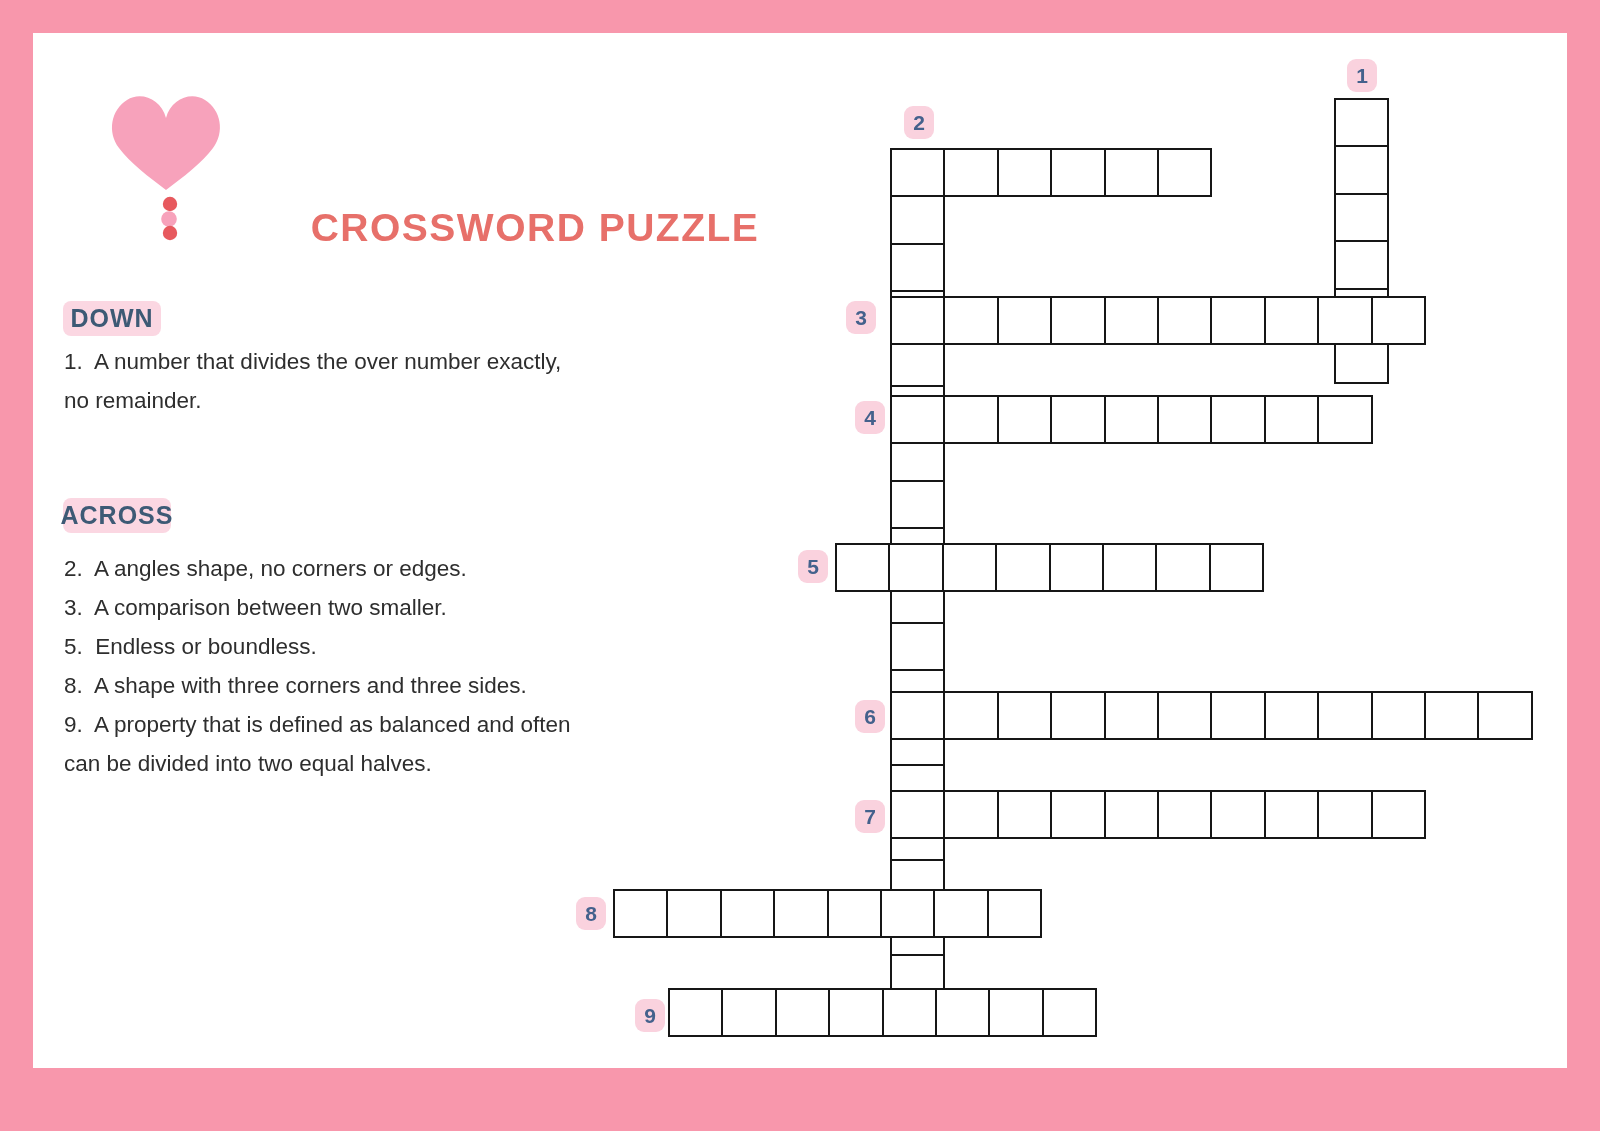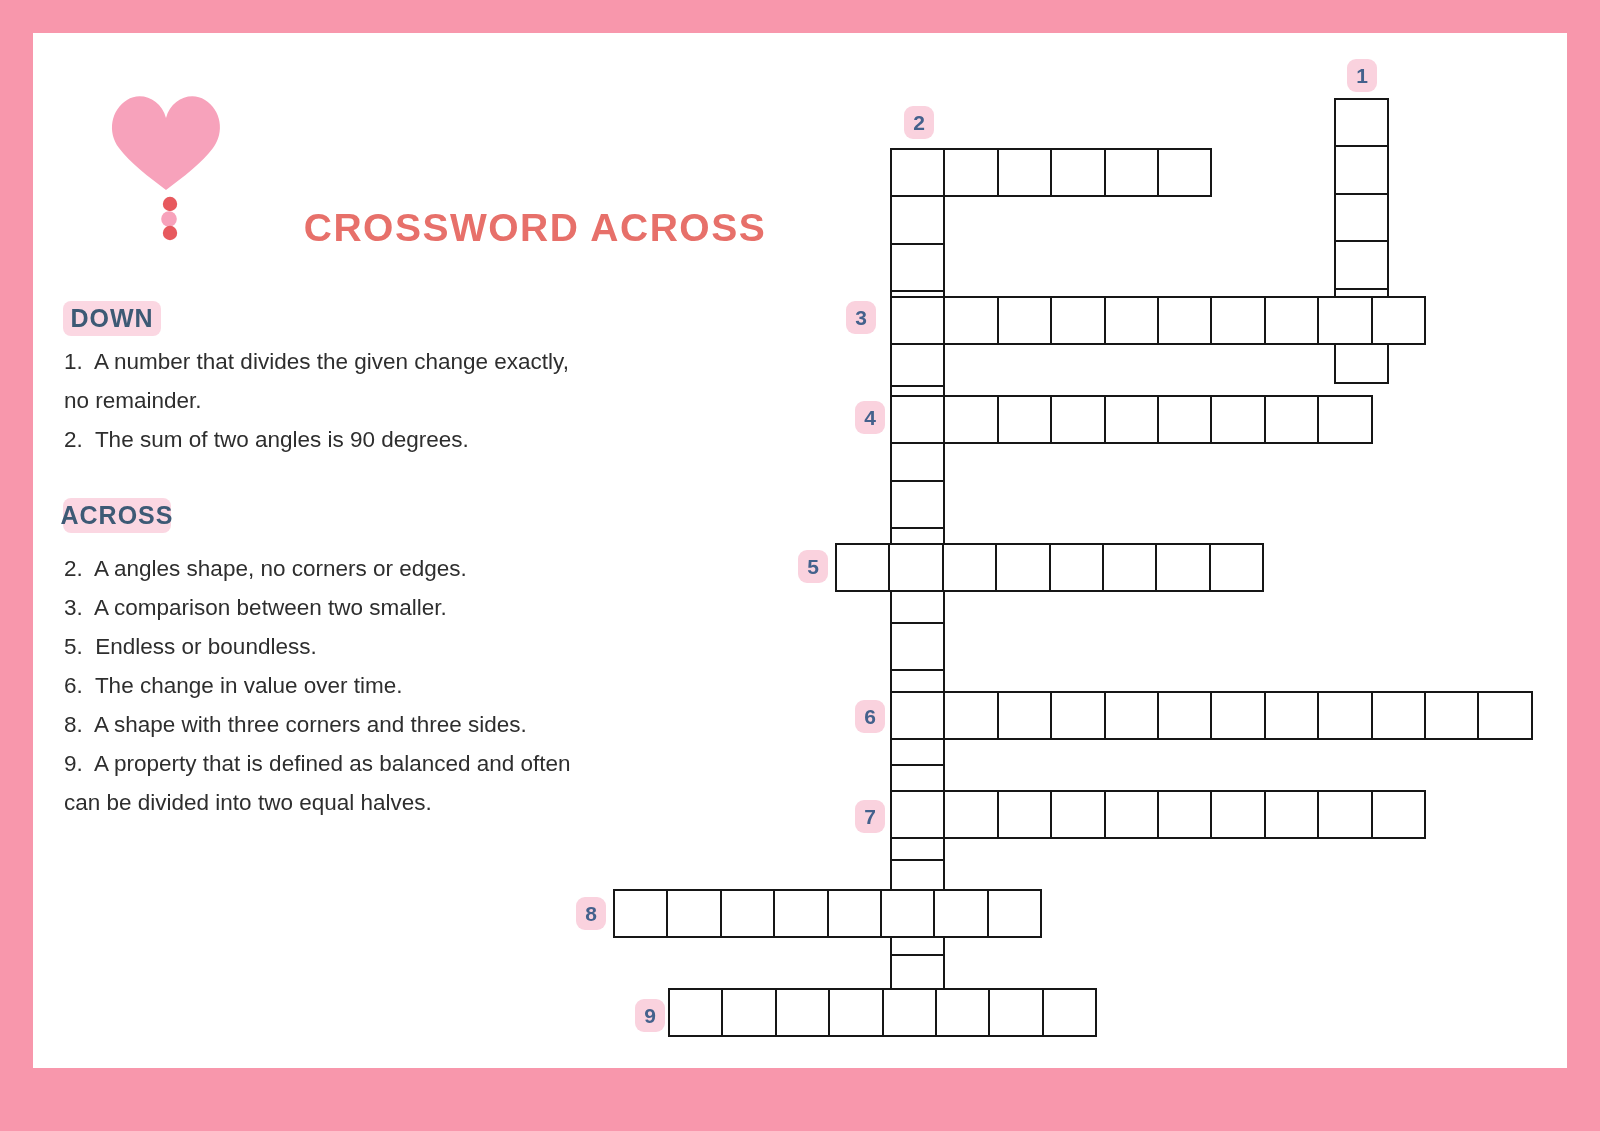--- a/index.html
+++ b/index.html
@@ -50,34 +50,32 @@
 
   <div class="heart-wrap">
     <svg width="124" height="162" viewBox="0 0 124 162">
       <path id="heart-path" d="M62 32 C57 13 37 5 23 14 C7 24 3 46 15 62 C25 76 46 92 62 104 C78 92 99 76 109 62 C121 46 117 24 101 14 C87 5 67 13 62 32 Z" fill="#f7a2bb"></path>
       <circle id="dot1" cx="66" cy="118" r="7.2" fill="#e7595e"></circle>
       <circle id="dot2" cx="65" cy="133" r="7.8" fill="#f7a2bb"></circle>
       <circle id="dot3" cx="66" cy="147" r="7.2" fill="#e7595e"></circle>
     </svg>
   </div>
 
-  <div class="subtitle">CROSSWORD ACROSS</div>
+  <div class="subtitle">CROSSWORD PUZZLE</div>
 
   <div id="down-badge" class="section-badge">DOWN</div>
   <div id="across-badge" class="section-badge">ACROSS</div>
 
   <div id="down-clues" class="clues">
-      <p class="clue"><span class="num">1.&nbsp; </span><span class="txt">A number that divides the given change exactly, no remainder.</span></p>
-      <p class="clue"><span class="num">2.&nbsp; </span><span class="txt">The sum of two angles is 90 degrees.</span></p>
+      <p class="clue"><span class="num">1.&nbsp; </span><span class="txt">A number that divides the over number exactly, no remainder.</span></p>
     </div>
   <div id="across-clues" class="clues">
       <p class="clue"><span class="num">2.&nbsp; </span><span class="txt">A angles shape, no corners or edges.</span></p>
       <p class="clue"><span class="num">3.&nbsp; </span><span class="txt">A comparison between two smaller.</span></p>
       <p class="clue"><span class="num">5.&nbsp; </span><span class="txt">Endless or boundless.</span></p>
-      <p class="clue"><span class="num">6.&nbsp; </span><span class="txt">The change in value over time.</span></p>
       <p class="clue"><span class="num">8.&nbsp; </span><span class="txt">A shape with three corners and three sides.</span></p>
       <p class="clue"><span class="num">9.&nbsp; </span><span class="txt">A property that is defined as balanced and often can be divided into two equal halves.</span></p>
     </div>
 
   <div id="grid-layer">
       <div class="word down" style="left: 890px; top: 148px;">
         <div class="cell" style="width: 55.4px; height: 49.4px; border-color: rgb(22, 22, 22);"></div>
         <div class="cell" style="width: 55.4px; height: 49.4px; border-color: rgb(22, 22, 22);"></div>
         <div class="cell" style="width: 55.4px; height: 49.4px; border-color: rgb(22, 22, 22);"></div>
         <div class="cell" style="width: 55.4px; height: 49.4px; border-color: rgb(22, 22, 22);"></div>

